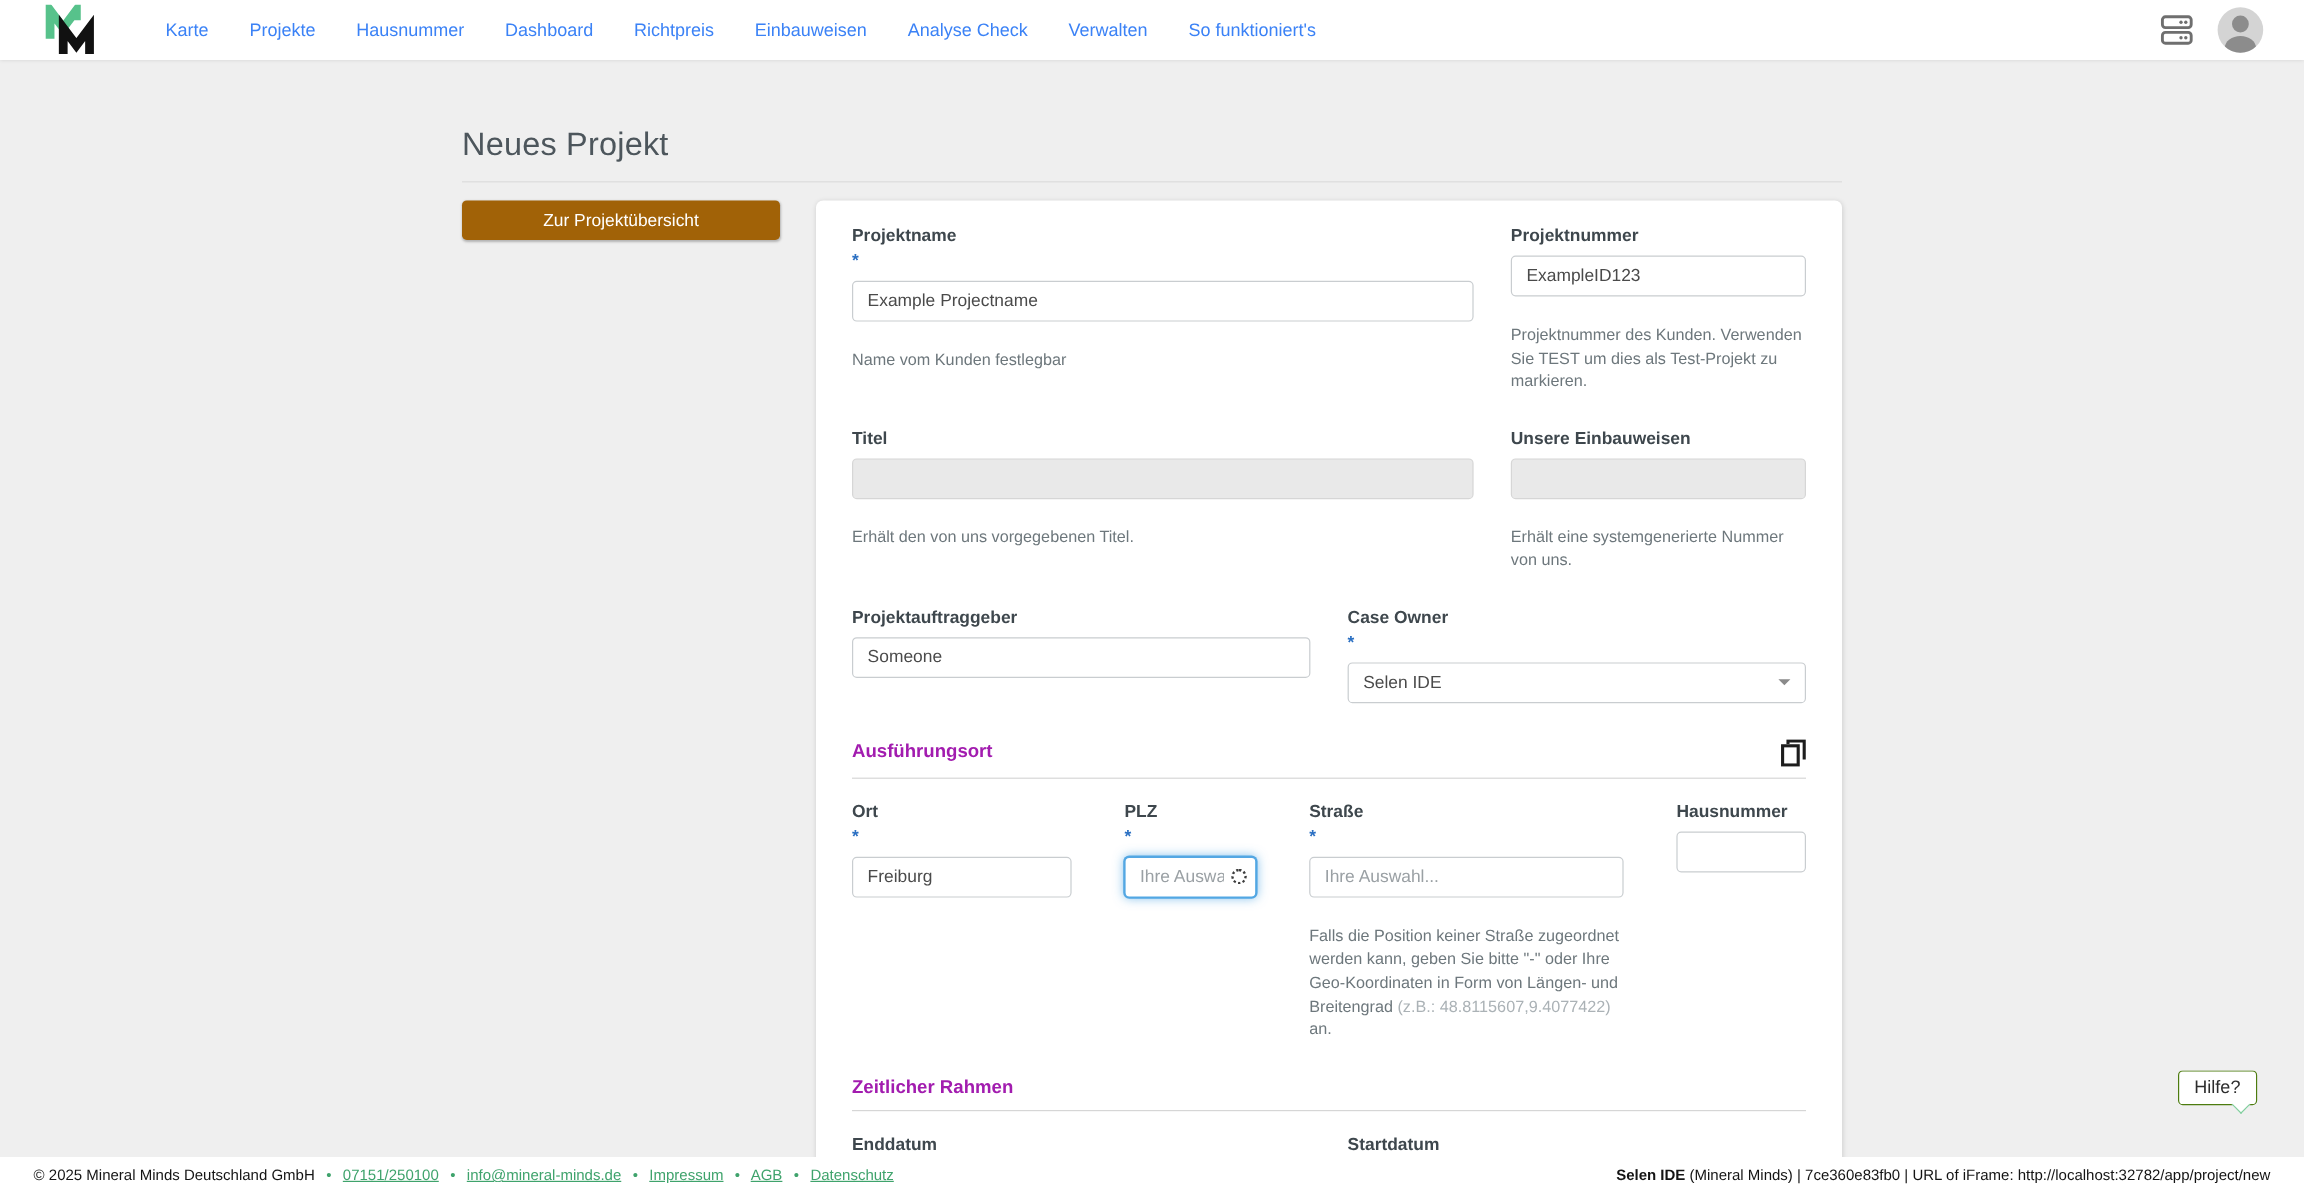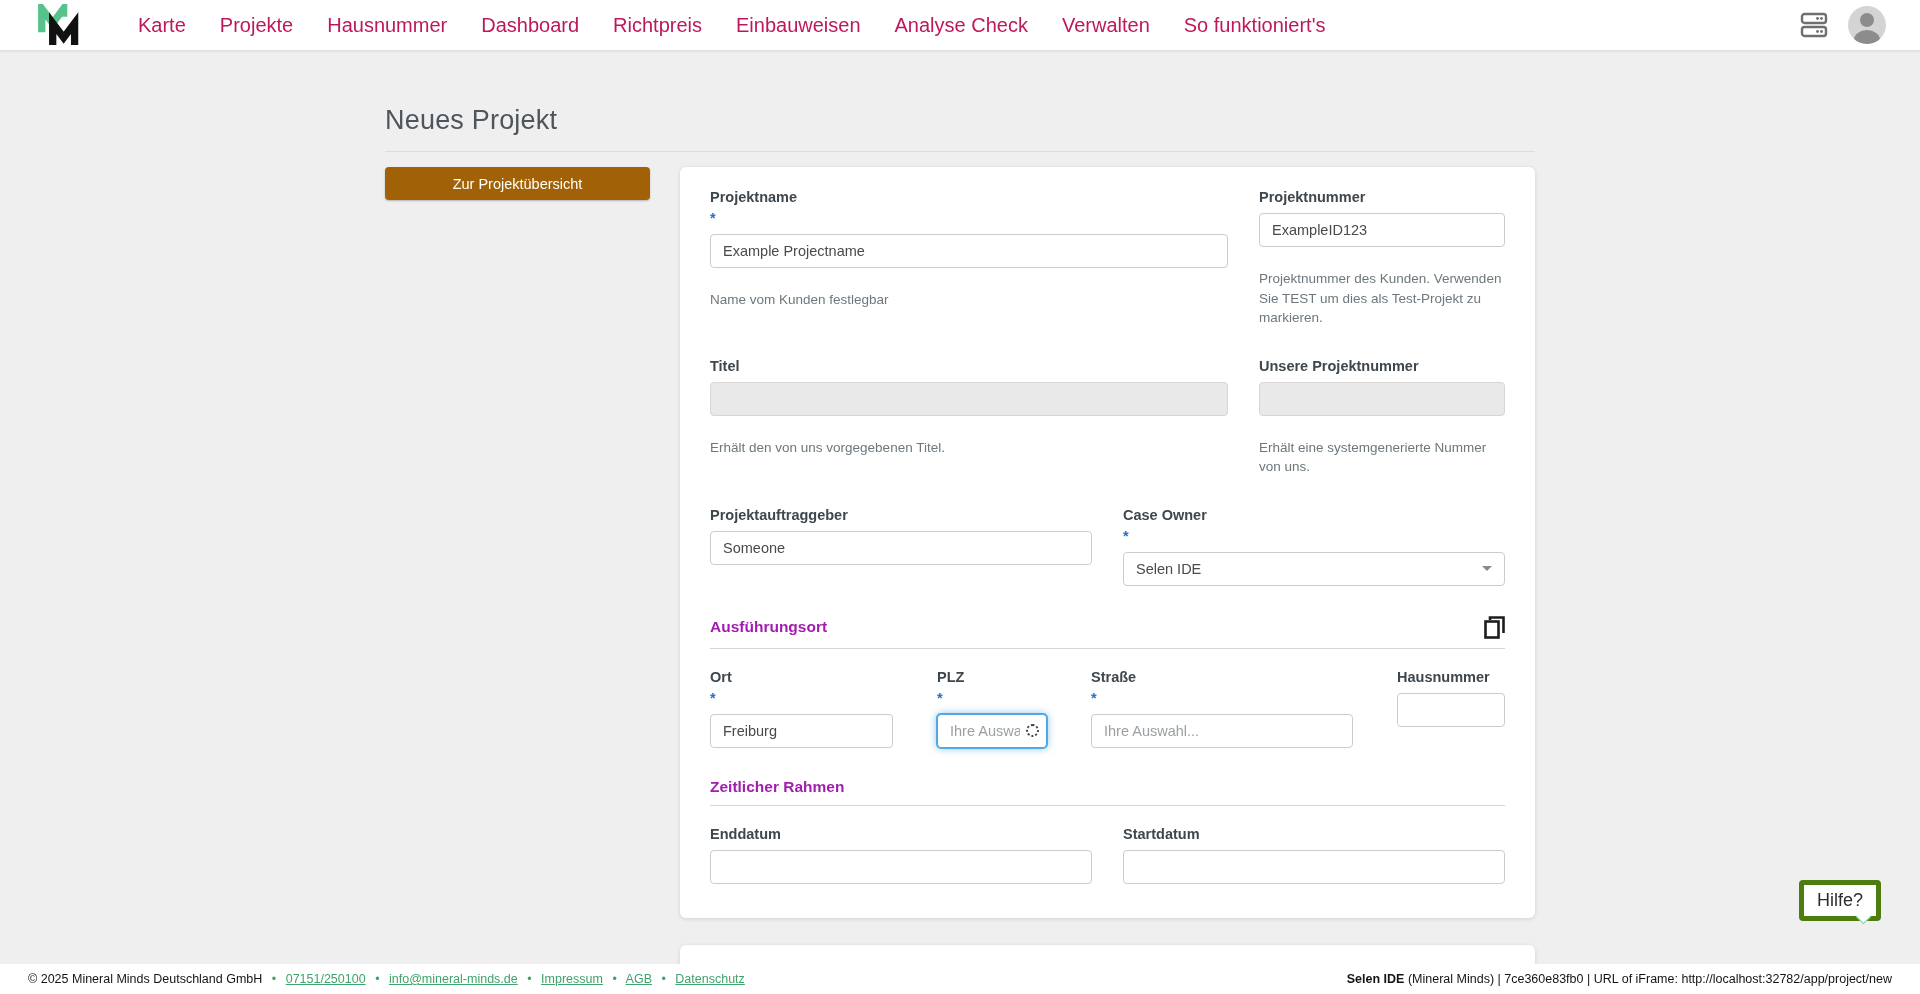--- a/index.html
+++ b/index.html
@@ -13,21 +13,21 @@
   
   .topnav {
     height: 50px; background: #fff;
     display: flex; align-items: center;
     padding: 0 34px 0 36px;
     box-shadow: 0 1px 3px rgba(0,0,0,0.10);
     position: relative; z-index: 5;
   }
   .logo { width: 48px; height: 42px; display: block; cursor: pointer; }
   .nav-links { display: flex; align-items: center; gap: 34px; margin-left: 54px; }
-  .nav-link { font-size: 20px; color: #be185d; cursor: pointer; white-space: nowrap; }
+  .nav-link { font-size: 15px; color: #3b82f6; cursor: pointer; white-space: nowrap; }
   .nav-right { margin-left: auto; display: flex; align-items: center; gap: 20px; }
   .icon-btn { background: none; border: none; cursor: pointer; display: flex; align-items: center; }
   .avatar {
     width: 38px; height: 38px; border-radius: 50%;
     background: #d4d4d4; position: relative; overflow: hidden; cursor: pointer;
   }
   .avatar::before {
     content: ""; position: absolute; left: 50%; top: 7px; transform: translateX(-50%);
     width: 14px; height: 14px; border-radius: 50%; background: #8c8c8c;
   }
@@ -93,22 +93,22 @@
     border-right: 5px solid transparent; border-top: 5px solid #8a8a8a; }
 
   .section-head { display: flex; align-items: center; justify-content: space-between; margin-top: 6px; }
   .section-title { font-size: 15.5px; font-weight: 700; color: #a21caf; }
   .section-rule { border: none; border-top: 1px solid #d6d6d6; margin: 9px 0 20px; }
   .copy-btn { background: none; border: none; cursor: pointer; padding: 0; line-height: 0; }
 
   
   .help-bubble {
     position: fixed; right: 39px; bottom: 73px; z-index: 9;
-    background: #fff; border: 5px solid #4d7c0f; border-radius: 4px;
-    padding: 5px 13px; font-size: 18px; color: #2d2d2d; cursor: pointer;
+    background: #fff; border: 1px solid #4d7c0f; border-radius: 4px;
+    padding: 5px 13px; font-size: 15px; color: #2d2d2d; cursor: pointer;
   }
   .help-bubble::after {
     content: ""; position: absolute; right: 7px; bottom: -6px;
     width: 10px; height: 10px; background: #fff; transform: rotate(45deg);
     border-right: 1px solid #82ce9e; border-bottom: 1px solid #82ce9e;
   }
 
   
   .footer {
     position: fixed; left: 0; right: 0; bottom: 0; height: 30px; z-index: 8;
@@ -186,21 +186,21 @@
         <div class="form-row row-2a">
           <div>
             <div class="f-label">
               <span>Titel</span>
             </div>
             <input class="t-input" type="text" disabled="" value="" style="">
             <div class="help">Erhält den von uns vorgegebenen Titel.</div>
           </div>
           <div>
             <div class="f-label">
-              <span>Unsere Projektnummer</span>
+              <span>Unsere Einbauweisen</span>
             </div>
             <input class="t-input" type="text" disabled="" value="" style="">
             <div class="help">Erhält eine systemgenerierte Nummer von uns.</div>
           </div>
         </div>
 
         <div class="form-row row-2b">
           <div>
             <div class="f-label">
               <span>Projektauftraggeber</span>
@@ -247,20 +247,21 @@
               <input class="t-input focused" type="text" style="padding-right: 26px;" placeholder="Ihre Auswahl...">
               <span class="spinner"></span>
             </div>
           </div>
           <div>
             <div class="f-label">
               <span>Straße</span>
               <span class="req">*</span>
             </div>
             <input class="t-input" type="text" placeholder="Ihre Auswahl..." style="">
+            <div class="help"><span>Falls die Position keiner Straße zugeordnet werden kann, geben Sie bitte "-" oder Ihre Geo-Koordinaten in Form von Längen- und Breitengrad </span><span class="muted">(z.B.: 48.8115607,9.4077422)</span><span> an.</span></div>
           </div>
           <div>
             <div class="f-label">
               <span>Hausnummer</span>
             </div>
             <input class="t-input" type="text" value="" style="">
           </div>
         </div>
 
         <div class="section-head">

